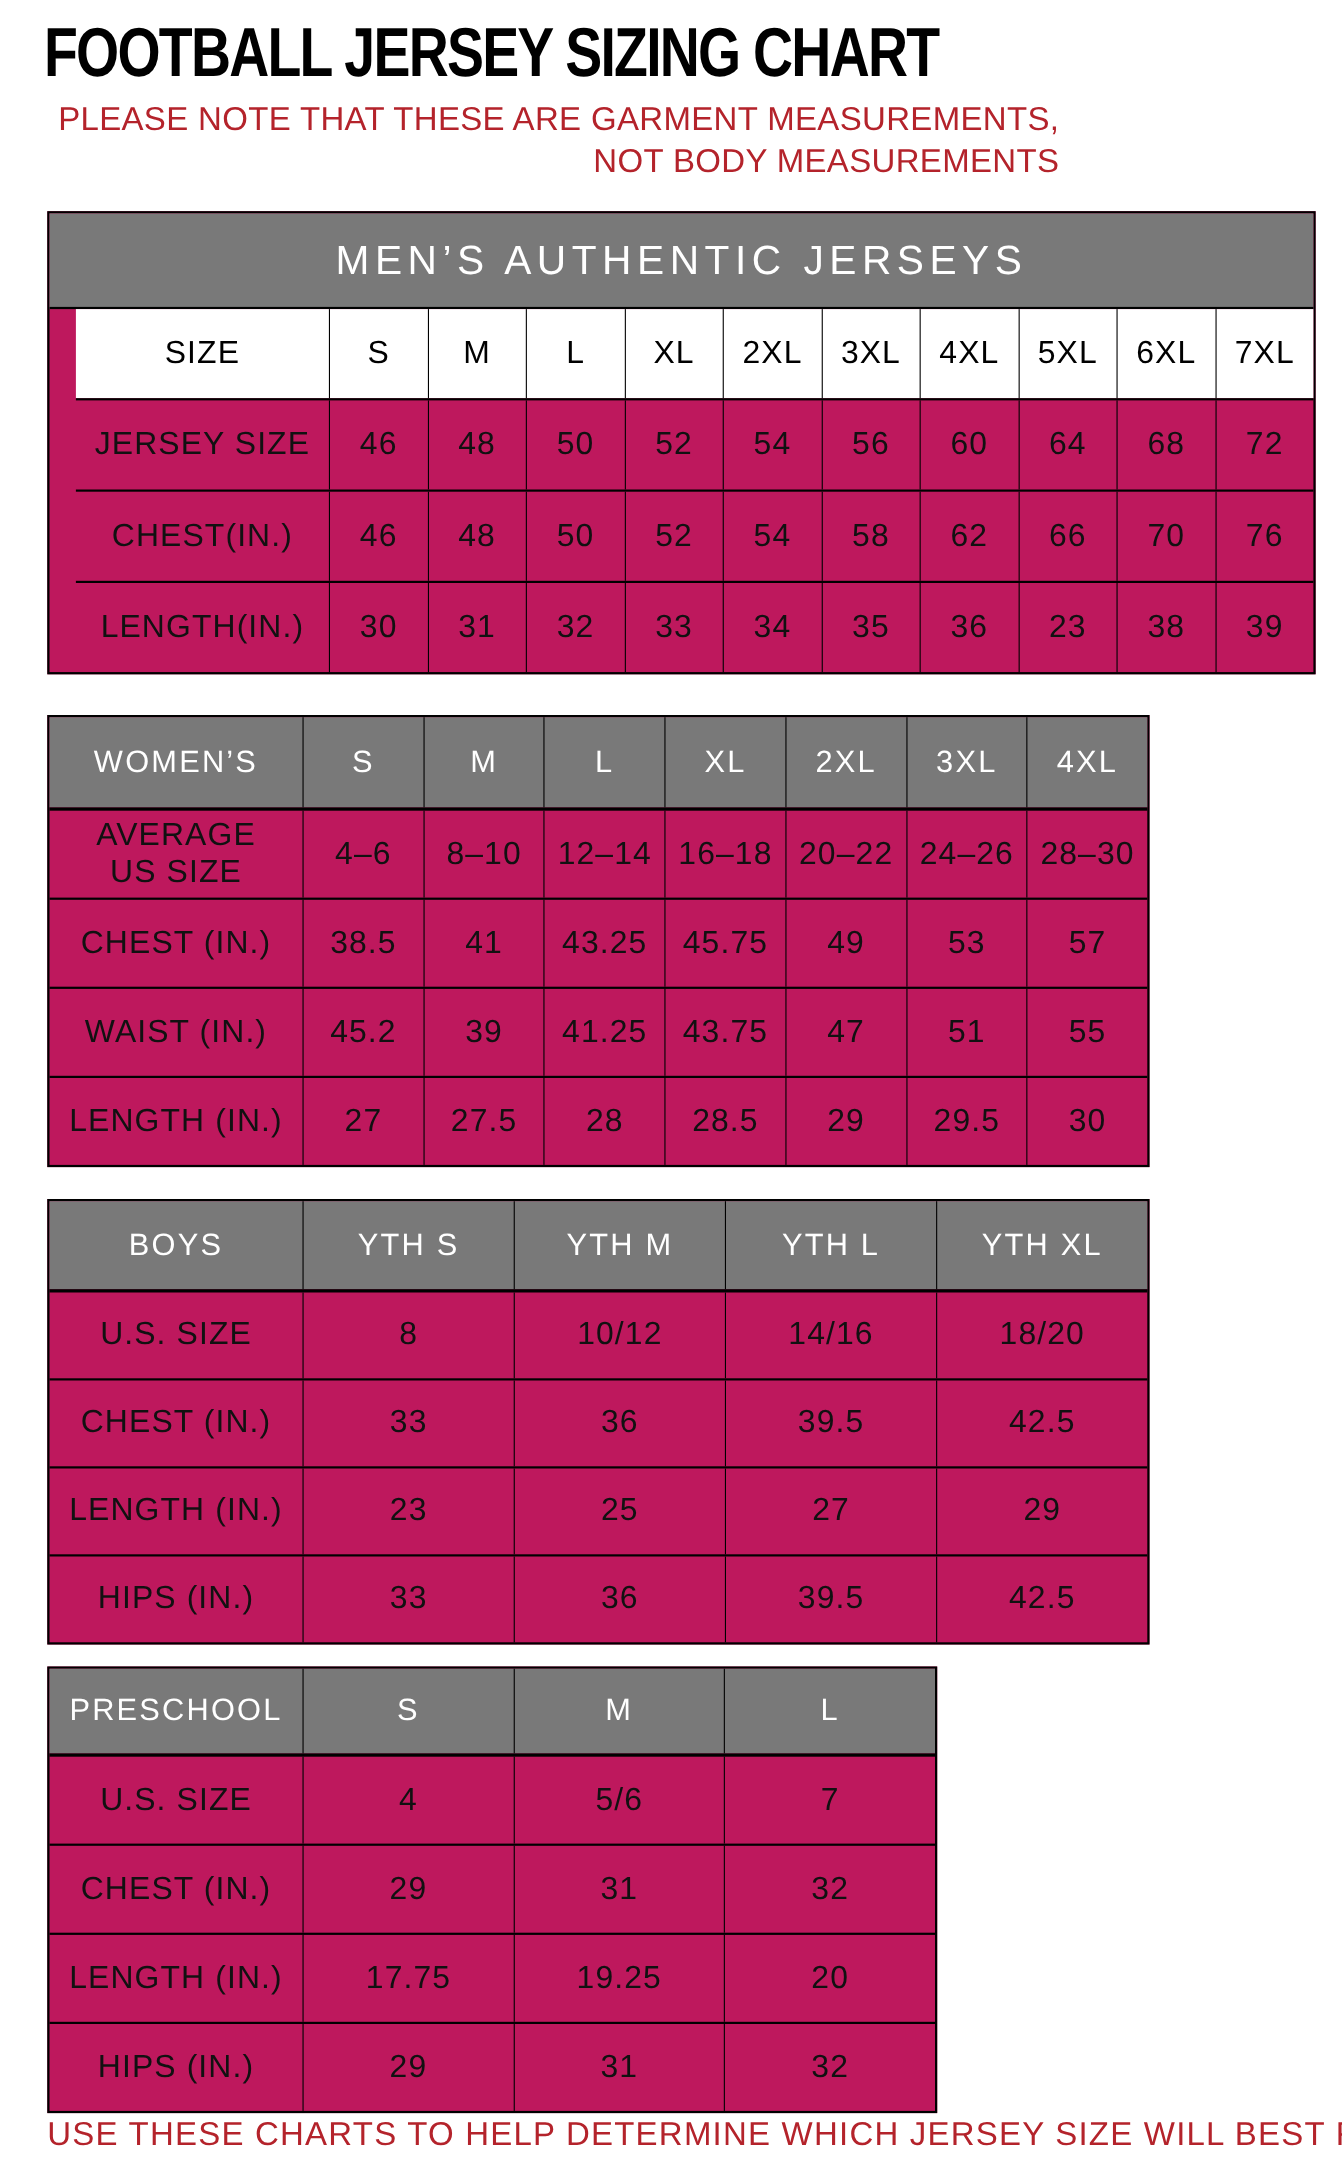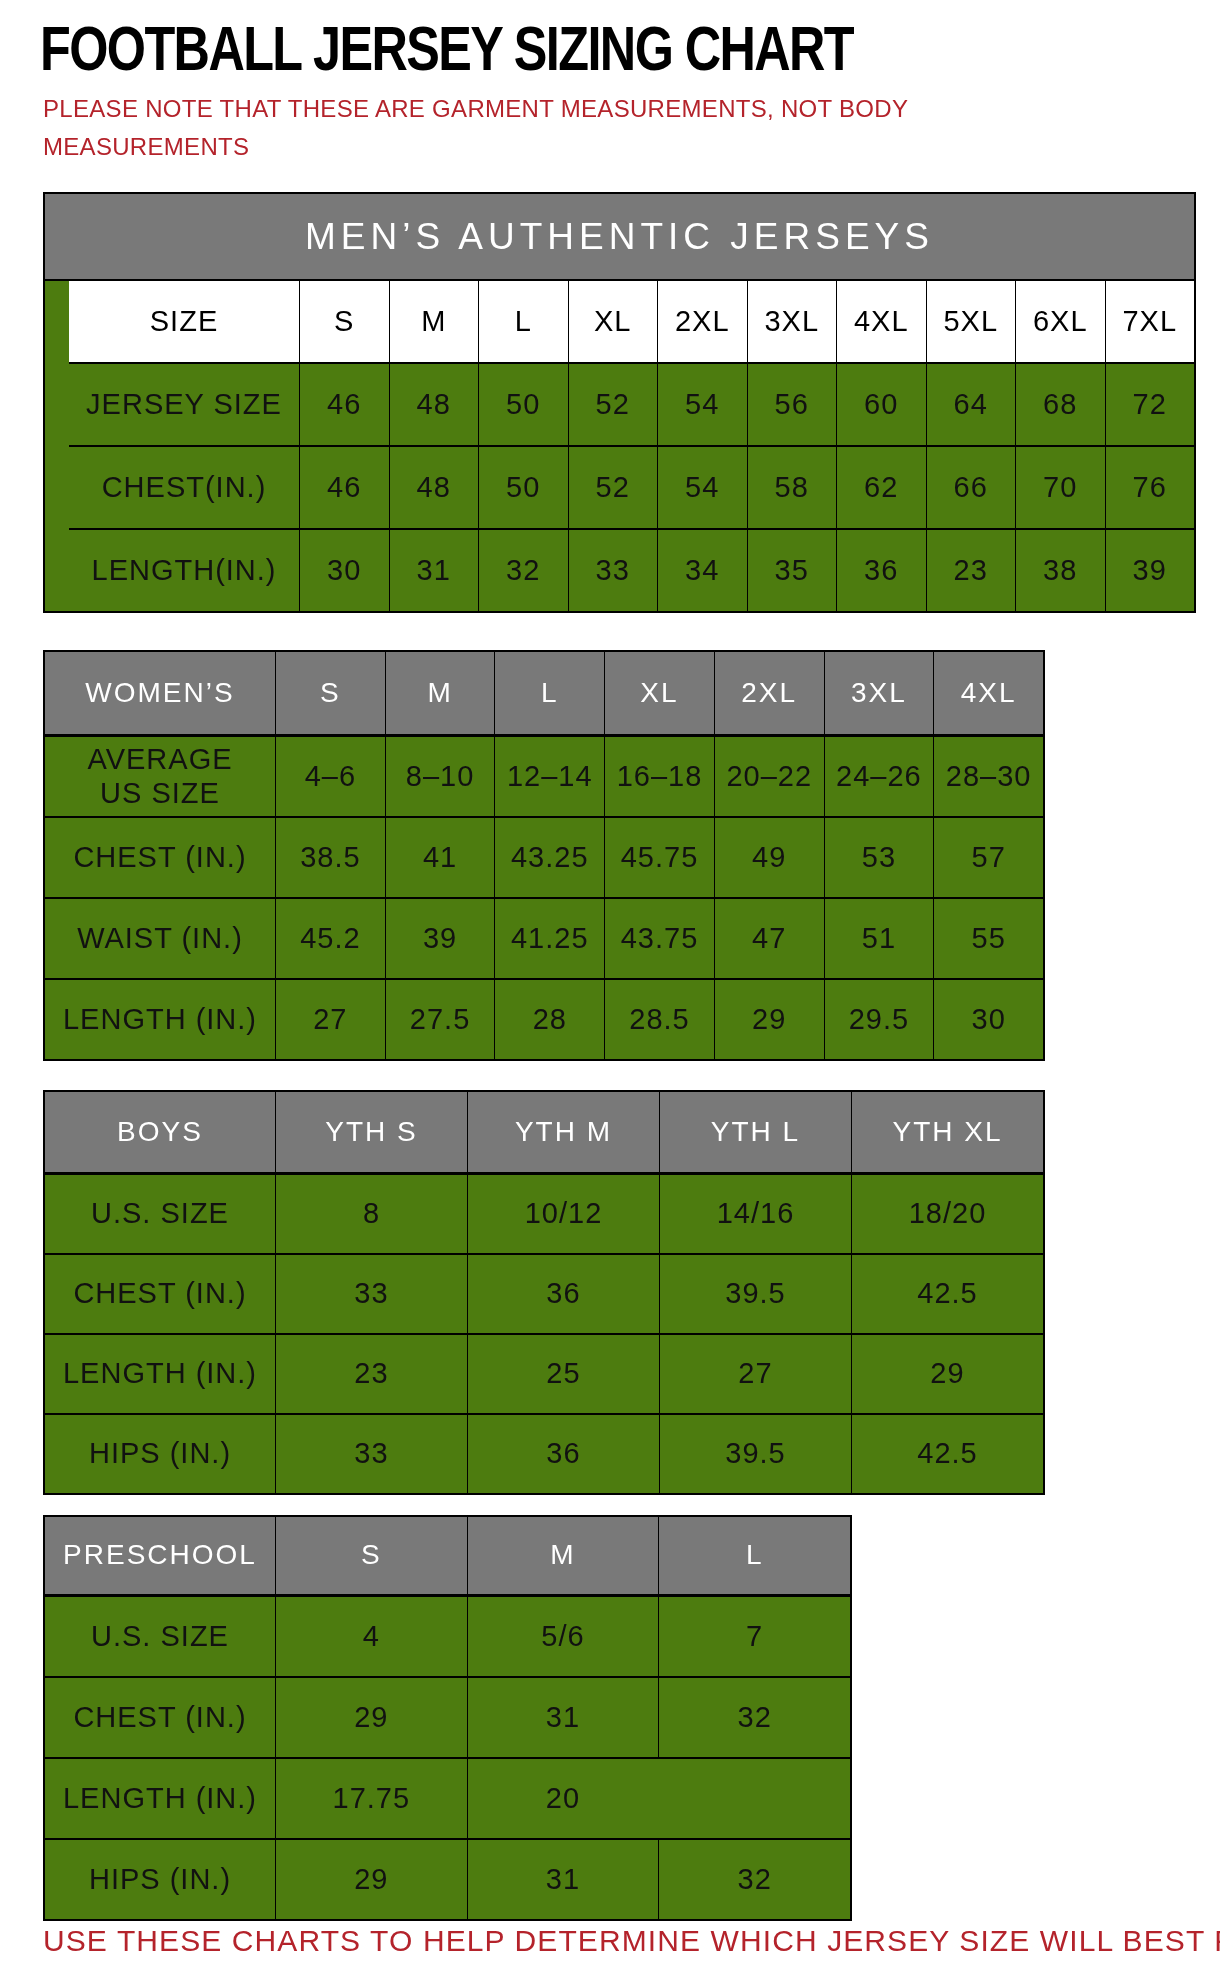--- a/index.html
+++ b/index.html
@@ -7,27 +7,27 @@
     position:relative;width:1220px;height:1974px;background:#ffffff;overflow:hidden;
     font-family:"Liberation Sans","DejaVu Sans",sans-serif;color:#111;
   }
   .title{
     position:absolute;left:40px;top:12px;margin:0;
     font-size:63px;font-weight:900;letter-spacing:-2px;color:#000;
     transform:scaleX(0.80);transform-origin:0 50%;white-space:nowrap;
   }
   .note{
     position:absolute;left:43px;top:90px;margin:0;width:920px;
-    color:#b4232b;font-size:24px;line-height:38px;letter-spacing:.3px;font-weight:400;
+    color:#b4232b;font-size:30px;line-height:38px;letter-spacing:.3px;font-weight:400;text-align:right;
   }
   .footer{
     position:absolute;left:43px;top:1924px;margin:0;
     color:#b4232b;font-size:30px;letter-spacing:1.1px;white-space:nowrap;font-weight:400;
   }
-  .tbl{position:absolute;border:2px solid #000;background:#4d7c0f;box-sizing:border-box;}
+  .tbl{position:absolute;border:2px solid #000;background:#be185d;box-sizing:border-box;}
   .banner{
     height:85px;background:#797979;border-bottom:2px solid #000;
     display:flex;align-items:center;justify-content:center;
   }
   .banner span{color:#fff;font-size:37px;letter-spacing:5px;}
   .trow{display:grid;}
   .trow + .trow{border-top:2px solid #000;}
   .thead + .trow{border-top:3px solid #000;}
   .cell{
     display:flex;align-items:center;justify-content:center;text-align:center;
@@ -228,20 +228,21 @@
       </div>
       <div class="trow">
         <div class="cell rowlabel">CHEST (IN.)</div>
         <div class="cell val">29</div>
         <div class="cell val">31</div>
         <div class="cell val">32</div>
       </div>
       <div class="trow">
         <div class="cell rowlabel">LENGTH (IN.)</div>
         <div class="cell val">17.75</div>
+        <div class="cell val">19.25</div>
         <div class="cell val">20</div>
       </div>
       <div class="trow">
         <div class="cell rowlabel">HIPS (IN.)</div>
         <div class="cell val">29</div>
         <div class="cell val">31</div>
         <div class="cell val">32</div>
       </div>
     </section>
 

